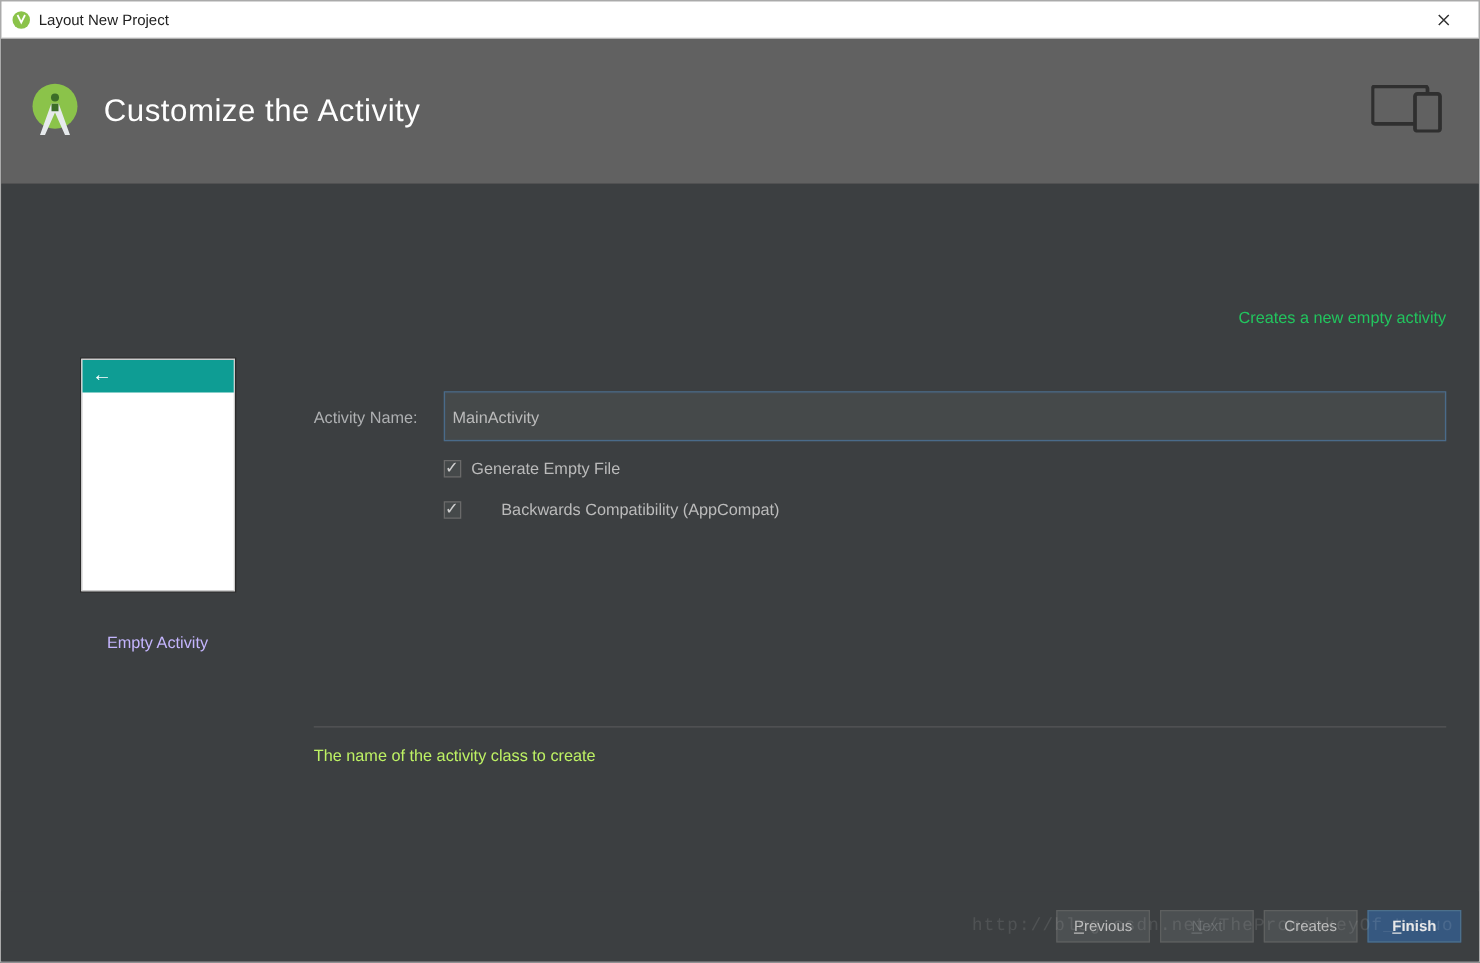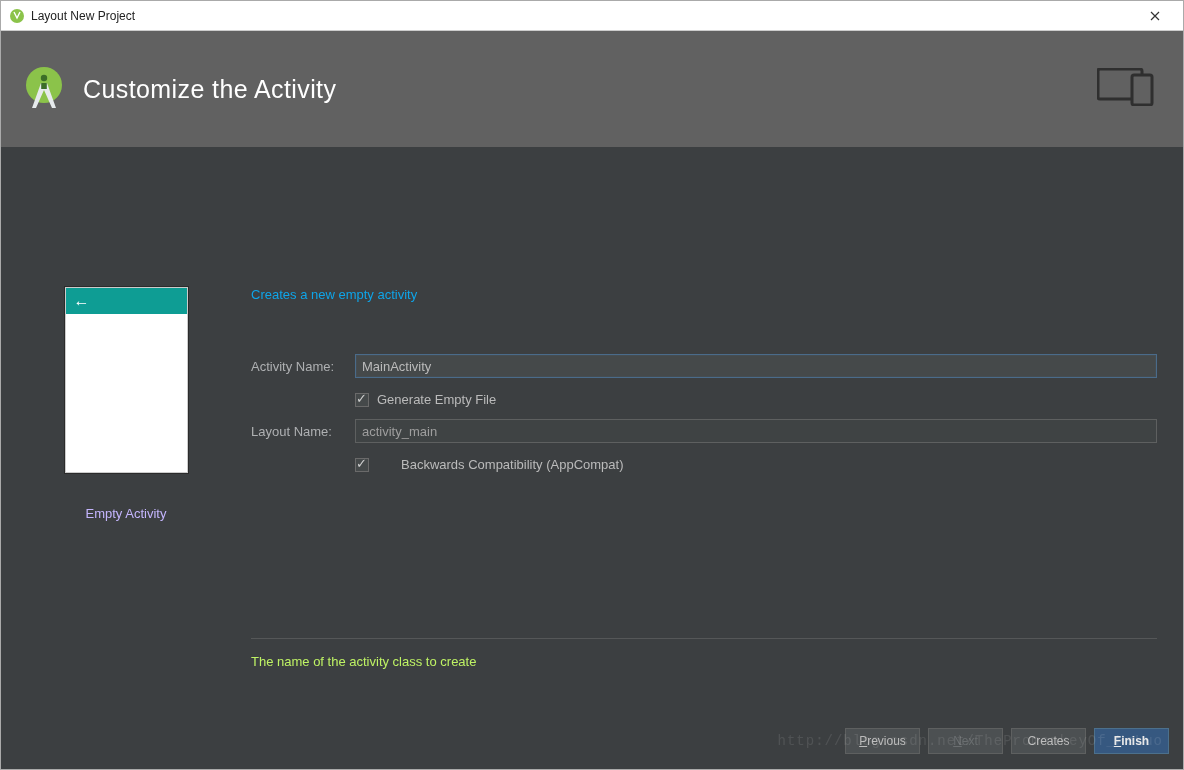--- a/index.html
+++ b/index.html
@@ -13,25 +13,25 @@
     .banner-logo { width: 50px; height: 50px; margin-right: 14px; }
     .banner-title { color: #fff; font-size: 25px; font-weight: 300; letter-spacing: .4px; }
     .device-frame { margin-left: auto; }
     .content { flex: 1; background: #3c3f41; position: relative; padding: 24px 10px 0 10px; display: flex; }
     .preview-col { width: 230px; display: flex; flex-direction: column; align-items: center; padding-top: 116px; }
     .thumb { width: 123px; height: 186px; background: #fff; border: 1px solid #ccc; box-shadow: 0 0 0 1px #2b2b2b; display: flex; flex-direction: column; }
     .thumb-app-bar { height: 26px; background: #0e9d94; display: flex; align-items: center; padding-left: 8px; }
     .thumb-back { color: #fff; font-size: 16px; line-height: 1; }
     .thumb-label { color: #c4b5fd; font-size: 13px; margin-top: 33px; text-align: center; width: 100%; }
     .form-col { flex: 1; padding: 0 16px 0 10px; display: flex; flex-direction: column; }
-    .desc { color: #0ea5e9; font-size: 13px; margin-top: 116px; margin-bottom: 52px; }
+    .desc { color: #22c55e; font-size: 13px; margin-top: 75px; margin-bottom: 52px; text-align: right; }
     .row { display: flex; align-items: center; margin-bottom: 8px; }
     .row label.field-label { width: 104px; color: #aeb0b2; font-size: 13px; text-align: left; }
     input[type="text"] {
-      flex: 1; height: 24px; background: #45494a; border: 1px solid #5e6060;
+      flex: 1; height: 40px; background: #45494a; border: 1px solid #5e6060;
       color: #bbbbbb; font-size: 13px; padding: 0 6px; outline: none;
     }
     input[type="text"].focused { border: 1px solid #4a6b8a; background: #45494a; box-shadow: inset 0 0 0 1px #4a6b8a22; }
     input[type="text"].dim { background: #3f4344; color: #9e9e9e; }
     .check-row { display: flex; align-items: center; margin: 6px 0 12px 104px; color: #bbbbbb; font-size: 13px; }
     .chk { width: 14px; height: 14px; margin-right: 8px; appearance: none; background: #45494a; border: 1px solid #6a6a6a; position: relative; cursor: pointer; }
     .chk:checked::after { content: "✓"; position: absolute; top: -3px; left: 0; font-size: 13px; color: #cfcfcf; }
     .divider { height: 1px; background: #555758; margin-top: 166px; margin-bottom: 15px; }
     .hint { color: #bef264; font-size: 13px; }
     .footer { height: 56px; background: #3c3f41; display: flex; align-items: center; justify-content: flex-end; padding: 0 14px; gap: 8px; position: absolute; bottom: 0; left: 0; right: 0; }
@@ -98,24 +98,20 @@
       <div class="row">
         <label class="field-label">Activity Name:</label>
         <input type="text" class="focused" value="MainActivity" style="">
       </div>
 
       <div class="check-row">
         <input type="checkbox" class="chk" checked="" style="">
         <span>Generate Empty File</span>
       </div>
 
-      <div class="row">
-        <label class="field-label">Layout Name:</label>
-        <input type="text" class="dim" value="activity_main" style="">
-      </div>
 
       <div class="check-row" style="margin-bottom:0;gap:24px;">
         <input type="checkbox" class="chk" checked="" style="">
         <span>Backwards Compatibility (AppCompat)</span>
       </div>
 
       <div class="divider"></div>
       <div class="hint">The name of the activity class to create</div>
 
     </div>

